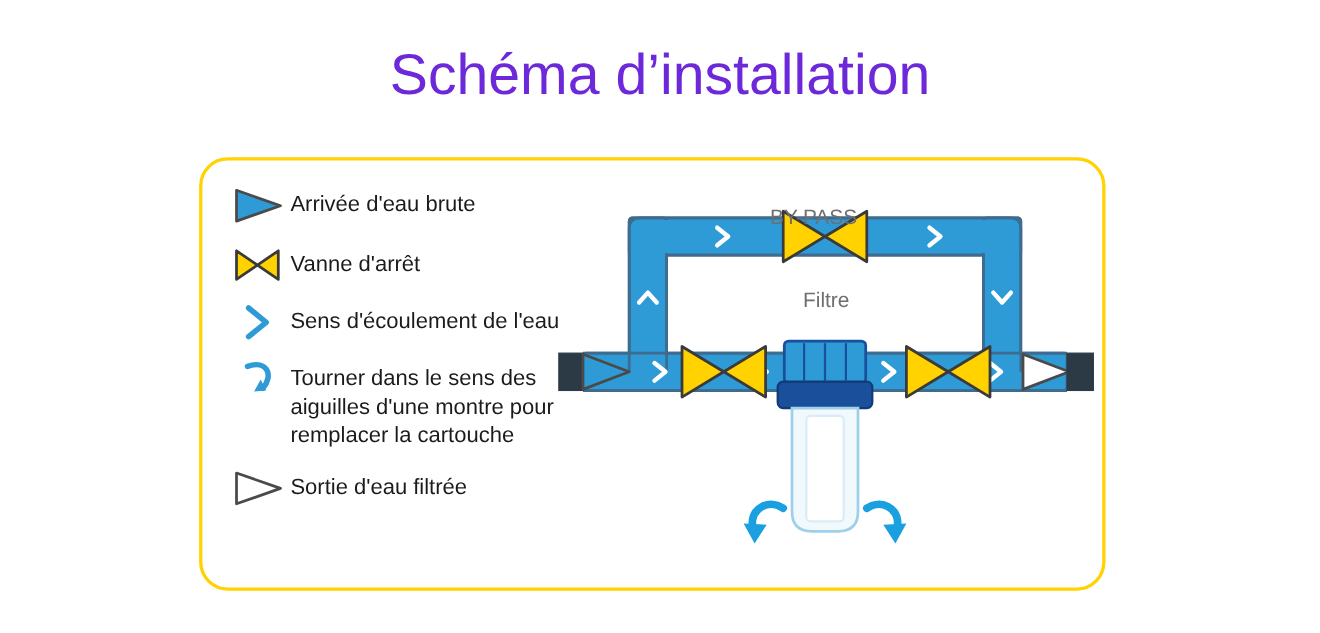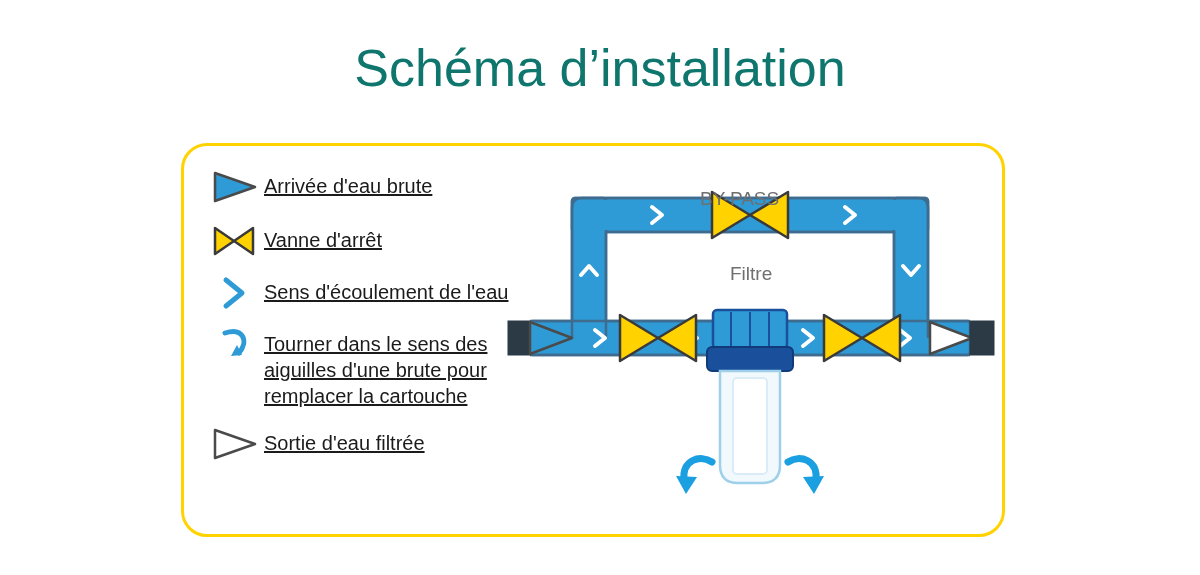--- a/index.html
+++ b/index.html
@@ -21,21 +21,21 @@
     background: #ffffff;
   }
   .title {
     position: absolute;
     left: 0;
     top: 38px;
     width: 1200px;
     text-align: center;
     font-size: 52px;
     font-weight: 400;
-    color: #0f766e;
+    color: #6d28d9;
     letter-spacing: 0px;
     font-family: "Liberation Sans", sans-serif;
   }
   .panel {
     position: absolute;
     left: 181px;
     top: 143px;
     width: 824px;
     height: 394px;
     border: 3px solid #ffd200;
@@ -60,21 +60,20 @@
     height: 34px;
     display: flex;
     align-items: center;
     justify-content: center;
   }
   .legend-text {
     font-size: 20px;
     line-height: 26px;
     color: #1b1b1b;
     padding-top: 3px;
-    text-decoration: underline;
   }
   .r1 { margin-top: 8px; }
   .r2 { margin-top: 20px; }
   .r3 { }
   .r4 { margin-top: 18px; }
   .r5 { margin-top: 18px; }
 
   
   .schematic {
     position: absolute;
@@ -132,21 +131,21 @@
       <div class="legend-text">Sens d'écoulement de l'eau</div>
     </div>
 
     <div class="legend-row r4">
       <div class="legend-icon">
         <svg width="52" height="40" viewBox="0 0 52 40">
           <path d="M16,8 C34,2 40,16 30,28" fill="none" stroke="#2e9bd6" stroke-width="5" stroke-linecap="round"></path>
           <polygon points="33,30 22,31 28,20" fill="#2e9bd6"></polygon>
         </svg>
       </div>
-      <div class="legend-text">Tourner dans le sens des aiguilles d'une brute pour remplacer la cartouche</div>
+      <div class="legend-text">Tourner dans le sens des aiguilles d'une montre pour remplacer la cartouche</div>
     </div>
 
     <div class="legend-row r5">
       <div class="legend-icon">
         <svg width="52" height="34" viewBox="0 0 52 34">
           <polygon points="6,3 46,17 6,31" fill="#ffffff" stroke="#4a4a4a" stroke-width="2.5" stroke-linejoin="round"></polygon>
         </svg>
       </div>
       <div class="legend-text">Sortie d'eau filtrée</div>
     </div>

